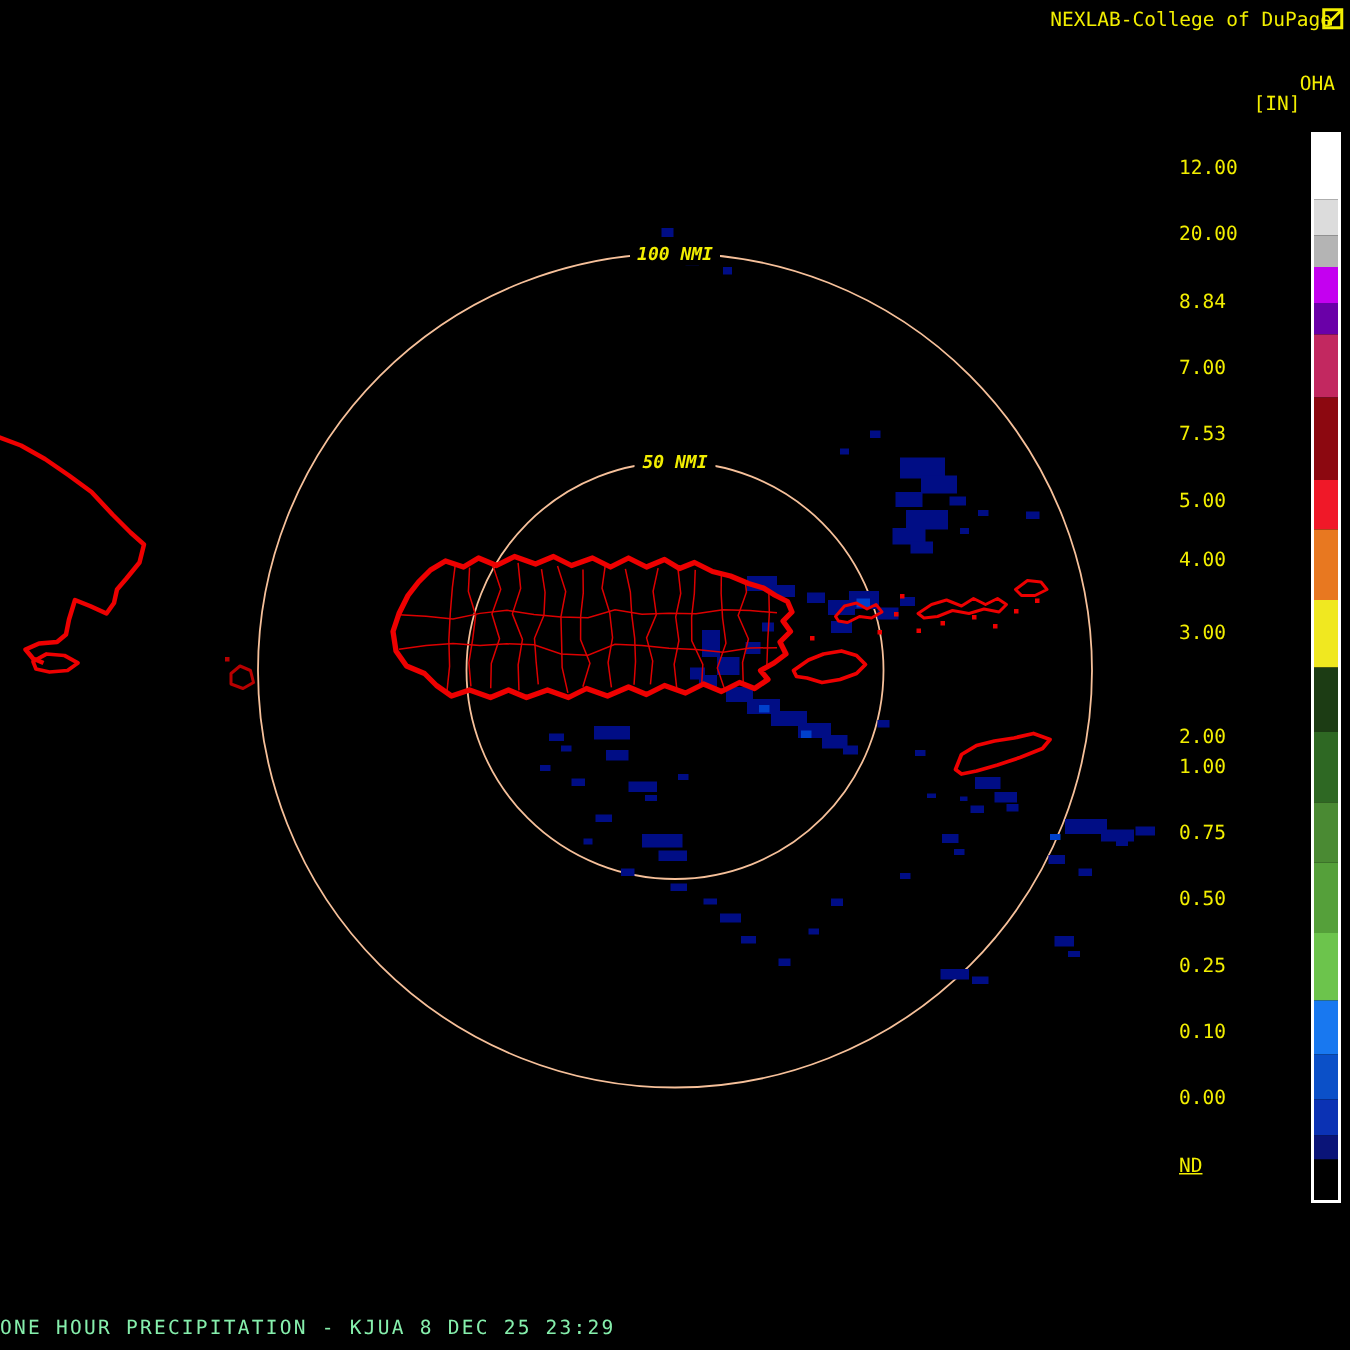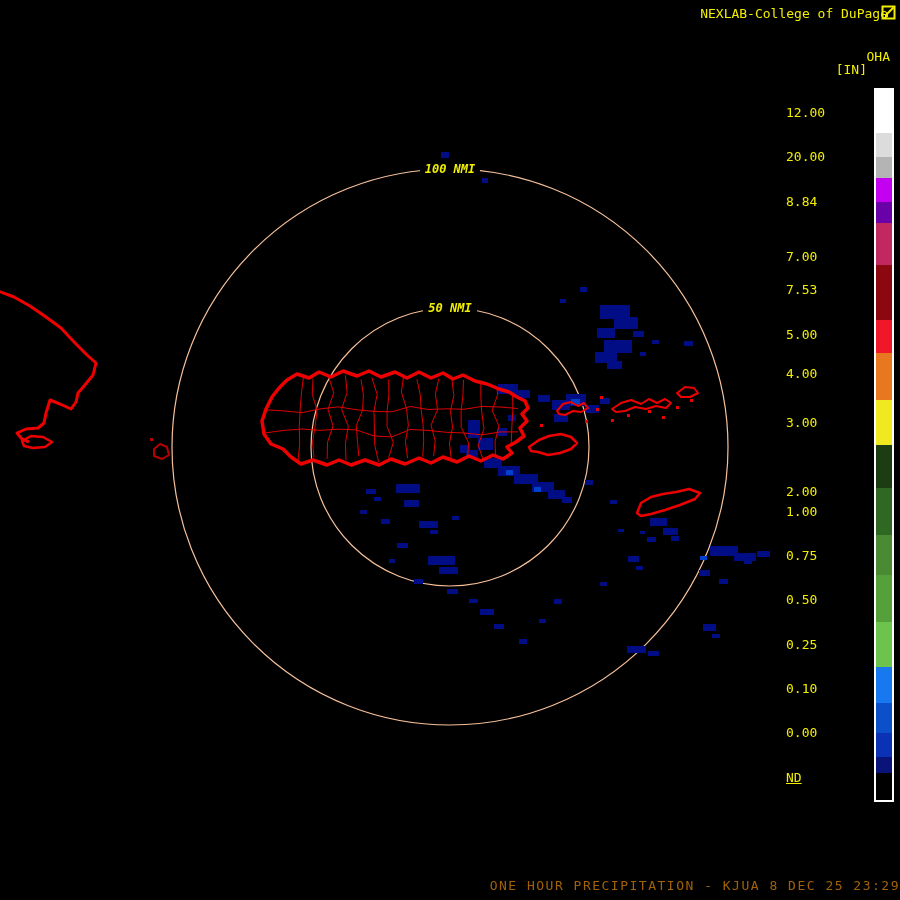--- a/index.html
+++ b/index.html
@@ -16,22 +16,22 @@
   #colorbar{
     top:88px;left:874px;width:16px;height:710px;
     border:2px solid #ffffff;background:#000;
   }
   .seg{width:16px;}
   .tick{
     position:absolute;left:786px;width:80px;text-align:left;
     color:#f2ee00;font-size:13px;line-height:16px;
   }
   #caption{
-    bottom:7px;left:0;width:900px;text-align:right;
-    color:#a16207;font-size:13px;letter-spacing:1.5px;white-space:pre;
+    bottom:7px;left:0;width:900px;text-align:left;
+    color:#86efac;font-size:13px;letter-spacing:1.5px;white-space:pre;
   }
   #radar-svg{top:0;left:0;}
   .ringlabel{
     font-family:"DejaVu Sans Mono","Liberation Mono",monospace;
     font-size:12px;font-style:italic;font-weight:bold;fill:#f2ee00;
   }
 </style>
 </head>
 <body>
 
@@ -201,21 +201,21 @@
       <div class="seg" style="height: 36px; background: rgb(24, 120, 240);"></div>
       <div class="seg" style="height: 30px; background: rgb(11, 80, 200);"></div>
       <div class="seg" style="height: 24px; background: rgb(11, 50, 180);"></div>
       <div class="seg" style="height: 16px; background: rgb(10, 20, 120);"></div>
       <div class="seg" style="height: 27px; background: rgb(0, 0, 0);"></div>
     </div>
   <div id="ticks">
       <div class="tick" style="top: 105px;">12.00</div>
       <div class="tick" style="top: 149.3px;">20.00</div>
       <div class="tick" style="top: 193.6px;">8.84</div>
-      <div class="tick" style="top: 237.9px; margin-top: 11px;">7.00</div>
+      <div class="tick" style="top: 237.9px;">7.00</div>
       <div class="tick" style="top: 282.2px;">7.53</div>
       <div class="tick" style="top: 326.5px;">5.00</div>
       <div class="tick" style="top: 366px;">4.00</div>
       <div class="tick" style="top: 415.1px;">3.00</div>
       <div class="tick" style="top: 484px;">2.00</div>
       <div class="tick" style="top: 503.7px;">1.00</div>
       <div class="tick" style="top: 548px;">0.75</div>
       <div class="tick" style="top: 592.3px;">0.50</div>
       <div class="tick" style="top: 636.6px;">0.25</div>
       <div class="tick" style="top: 680.9px;">0.10</div>

